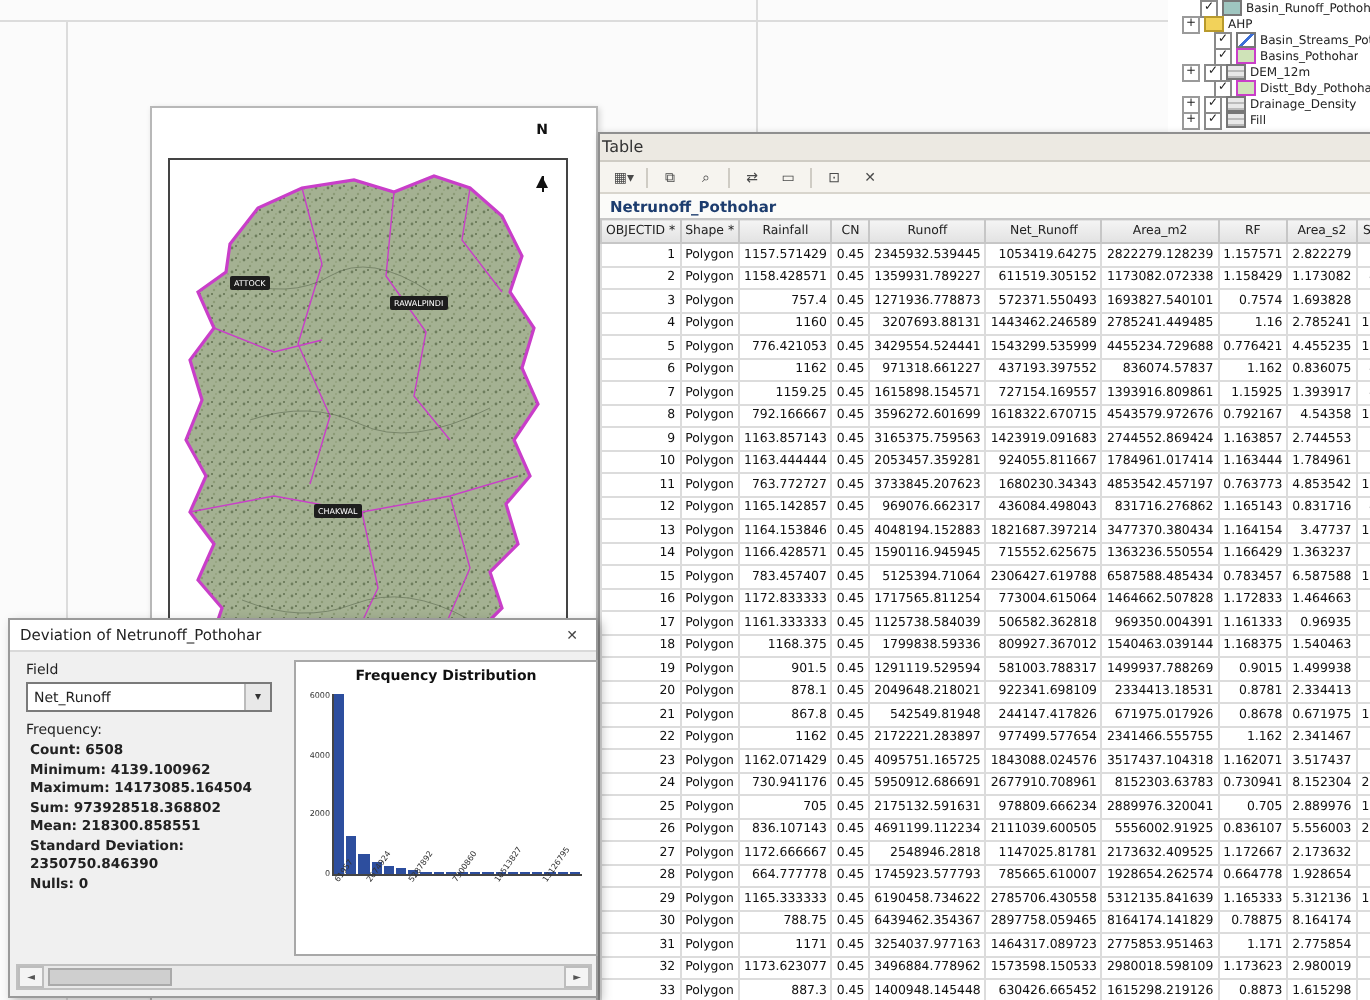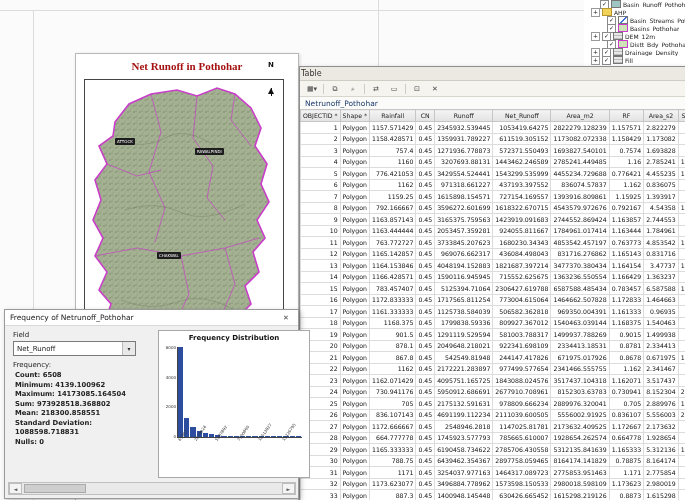--- a/index.html
+++ b/index.html
@@ -41,21 +41,21 @@
   .table-win{position:absolute;left:299px;top:66px;width:386px;height:434px;background:#f5f3ee;
              border:1px solid #8f8f8f;box-shadow:1px 1px 4px rgba(0,0,0,.2);}
   .tw-titlebar{height:13px;background:#ece9e2;border-bottom:1px solid #cfccc4;display:flex;
                align-items:center;padding:0 1px;font-size:8px;color:#333;}
   .tw-toolbar{height:15px;background:#f6f4ef;border-bottom:1px solid #d8d5cd;display:flex;
               align-items:center;padding:0 3px;}
   .tbtn{display:inline-flex;width:14px;height:12px;align-items:center;justify-content:center;
         font-size:7px;color:#4a4a4a;margin:0 1px;border:1px solid transparent;cursor:default;}
   .tsep{width:1px;height:10px;background:#cfccc4;margin:0 2px;}
   .tw-tabbar{height:12px;background:#fbfbf9;border-bottom:1px solid #c9c6bf;display:flex;
-             align-items:center;padding:0 5px;font-size:7.5px;font-weight:normal;color:#1c3c6e;}
+             align-items:center;padding:0 5px;font-size:7.5px;font-weight:bold;color:#1c3c6e;}
   .tw-grid{position:absolute;left:0;top:42px;right:0;bottom:0;background:#fff;overflow:hidden;}
   table.attr{border-collapse:collapse;table-layout:fixed;font-size:6.2px;}
   table.attr th{background:linear-gradient(#f4f4f4,#e2e2e2);border:1px solid #c6c6c6;
                 font-weight:normal;text-align:center;padding:0 2px;height:11px;
                 white-space:nowrap;overflow:hidden;color:#222;}
   table.attr td{border:1px solid #dcdcdc;padding:0 2px;height:10.5px;white-space:nowrap;
                 overflow:hidden;color:#111;}
   td.num{text-align:right;} td.txt{text-align:left;}
   
   .stats-dlg{position:absolute;left:4px;top:309px;width:293px;height:188px;background:#f0f0f0;
@@ -63,21 +63,21 @@
   .dlg-titlebar{height:15px;background:#fff;border-bottom:1px solid #d9d9d9;display:flex;
                 align-items:center;padding:0 5px;font-size:7.5px;color:#222;}
   .dlg-close{margin-left:auto;font-size:7px;color:#444;width:14px;text-align:center;cursor:default;}
   .fld-label{position:absolute;left:8px;top:21px;font-size:7px;}
   .fld-select{position:absolute;left:8px;top:31px;width:118px;height:13px;background:#fff;
               border:1px solid #7a7a7a;display:flex;align-items:center;font-size:7px;padding-left:3px;}
   .fld-arrow{margin-left:auto;width:12px;height:100%;background:#e8e8e8;border-left:1px solid #bbb;
              display:flex;align-items:center;justify-content:center;font-size:6px;color:#333;}
   .stats-label{position:absolute;left:8px;top:51px;font-size:7px;}
   .stats-list{position:absolute;left:10px;top:61px;width:125px;font-size:6.8px;line-height:9.5px;font-weight:bold;}
-  .chart{position:absolute;left:153px;top:20px;width:150px;height:146px;background:#fff;
+  .chart{position:absolute;left:142px;top:20px;width:150px;height:146px;background:#fff;
          border:1px solid #a8a8a8;}
   .chart-title{position:absolute;left:0;top:3px;width:100%;text-align:center;font-weight:bold;
                font-size:7px;color:#111;}
   .plot{position:absolute;left:18px;top:16px;width:124px;height:90px;border-left:1px solid #444;
         border-bottom:1px solid #444;display:flex;align-items:flex-end;}
   .bar{flex:1;background:#2d4e9e;margin-right:1px;}
   .yticks{position:absolute;left:2px;top:14px;width:15px;height:94px;display:flex;
           flex-direction:column;justify-content:space-between;font-size:4px;text-align:right;color:#333;}
   .xticks{position:absolute;left:18px;top:108px;width:124px;display:flex;
           justify-content:space-between;font-size:4px;color:#333;}
@@ -144,21 +144,20 @@
         <div class="tree-item" style="padding-left: 7px;">
           <span class="exp">+</span>
           <span class="cb">✓</span>
           <span class="lyr raster-layer"></span>
           <span class="lbl">Fill</span>
         </div>
       </div>
   </div>
 
   <div class="map-win">
-    <div class="map-title">Net Runoff in Pothohar</div>
     <div class="north">
       <span class="n-letter">N</span>
       <span class="n-head"></span>
       <span class="n-shaft"></span>
     </div>
     <div class="map-frame">
       <svg width="198" height="352" viewBox="0 0 198 352">
         <defs>
           <pattern id="terr" width="6" height="6" patternUnits="userSpaceOnUse">
             <rect width="6" height="6" fill="#a4b192"></rect>
@@ -636,36 +635,36 @@
               <td class="num">1.615298</td>
               <td class="num">6944.346211</td>
             </tr>
           </tbody>
       </table>
     </div>
   </div>
 
   <div class="stats-dlg">
     <div class="dlg-titlebar">
-      <span>Frequency of Netrunoff_Pothohar</span>
+      <span>Deviation of Netrunoff_Pothohar</span>
       <span class="dlg-close">✕</span>
     </div>
     <div class="fld-label">Field</div>
     <div class="fld-select">
       <span>Net_Runoff</span>
       <span class="fld-arrow">▾</span>
     </div>
     <div class="stats-label">Frequency:</div>
     <div class="stats-list" id="stats-list">
         <div class="stat-line">Count:  6508</div>
         <div class="stat-line">Minimum:  4139.100962</div>
         <div class="stat-line">Maximum:  14173085.164504</div>
         <div class="stat-line">Sum:  973928518.368802</div>
         <div class="stat-line">Mean:  218300.858551</div>
-        <div class="stat-line">Standard Deviation:  1088598.718831</div>
+        <div class="stat-line">Standard Deviation:  2350750.846390</div>
         <div class="stat-line">Nulls:  0</div>
       </div>
     <div class="chart">
       <div class="chart-title">Frequency Distribution</div>
       <div class="yticks" id="chart-yticks">
           <span>6000</span>
           <span>4000</span>
           <span>2000</span>
           <span>0</span>
         </div>

